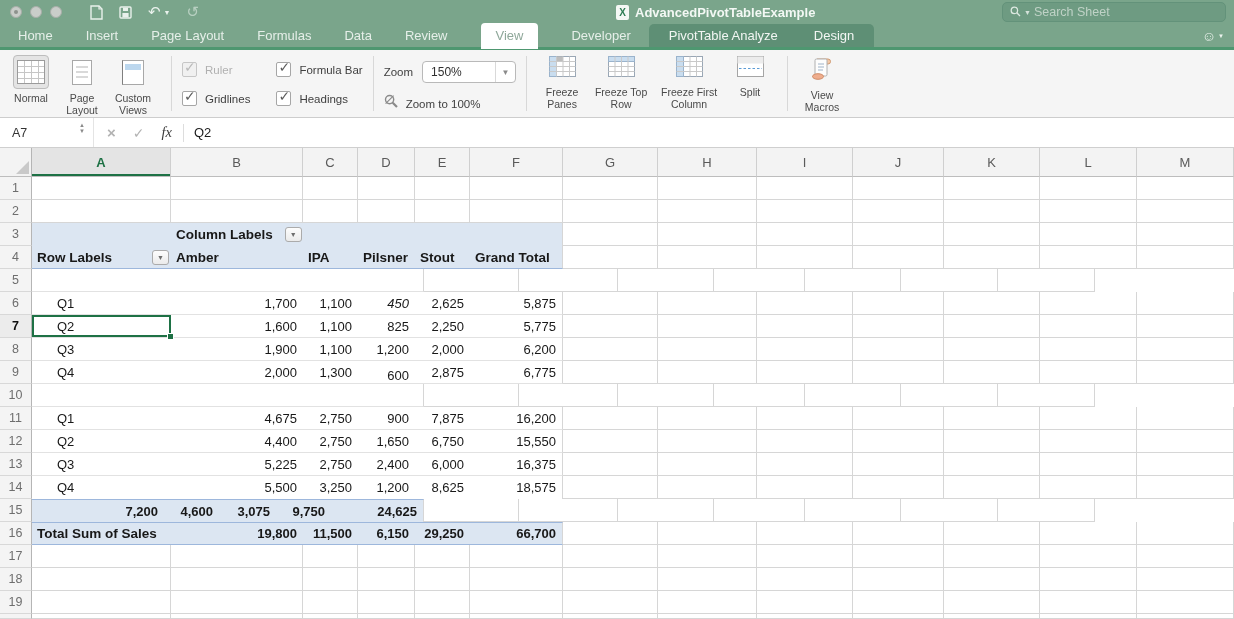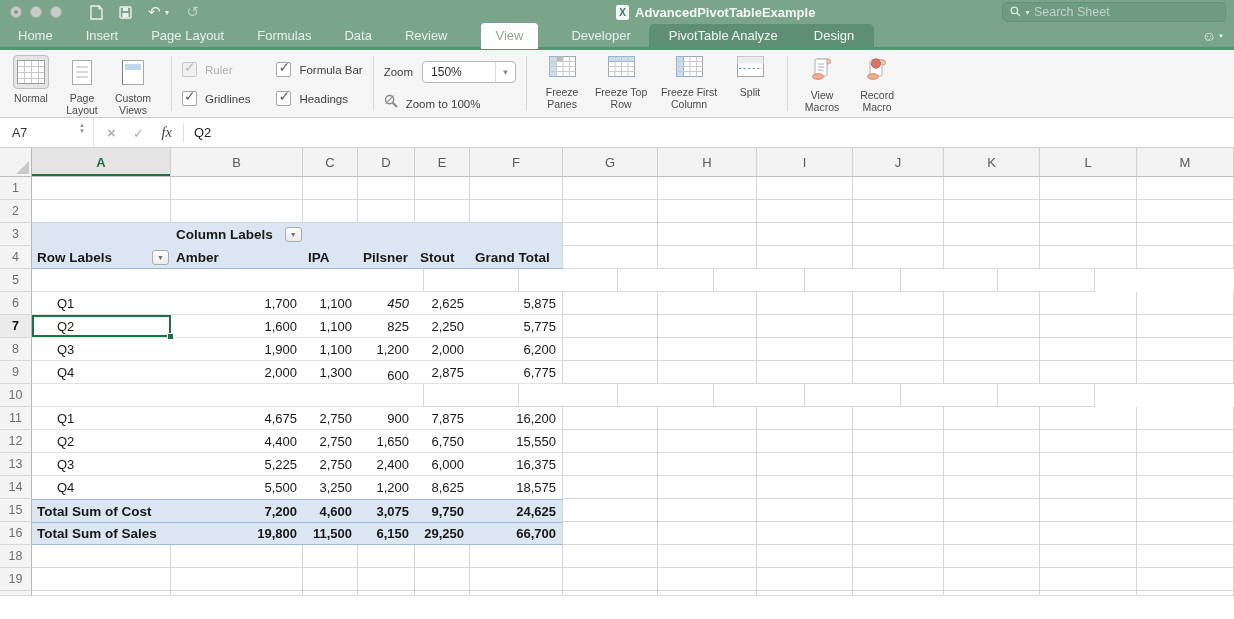--- a/index.html
+++ b/index.html
@@ -324,31 +324,20 @@
         <span>
           <svg width="24" height="24" viewBox="0 0 24 24">
               <path d="M7 3 h11 a2.5 2.5 0 0 1 0 5 l-2 0" fill="#f3c9a8" stroke="#cf9a73" stroke-width="1"></path>
               <rect x="5" y="3" width="12" height="17" rx="1.5" fill="#fdfdfd" stroke="#b0b0b0"></rect>
               <path d="M8 8 H14 M8 11 H14 M8 14 H13" stroke="#9fb3c8" fill="none"></path>
               <ellipse cx="8" cy="20.5" rx="5.5" ry="2.8" fill="#efad8d" stroke="#cf8a66"></ellipse>
             </svg>
         </span>
         <div class="blabel">View Macros</div>
       </div>
-      <div class="bigbtn w48">
-        <span>
-          <svg width="24" height="24" viewBox="0 0 24 24">
-              <path d="M7 4 h11 a2.5 2.5 0 0 1 0 5 l-2 0" fill="#f3c9a8" stroke="#cf9a73" stroke-width="1"></path>
-              <rect x="5" y="4" width="12" height="16" rx="1.5" fill="#fdfdfd" stroke="#b0b0b0"></rect>
-              <ellipse cx="8" cy="20.5" rx="5.5" ry="2.8" fill="#efad8d" stroke="#cf8a66"></ellipse>
-              <circle cx="11" cy="7.5" r="4.6" fill="#d4776b" stroke="#b95c52"></circle>
-            </svg>
-        </span>
-        <div class="blabel">Record Macro</div>
-      </div>
     </div>
   </div>
 
   <div class="formulabar">
     <div class="namebox">
       <span class="nametext">A7</span>
       <span class="stepper">
           <span>▲</span>
           <span>▼</span>
         </span>
@@ -714,23 +703,20 @@
           <div class="cell gridded" style="width: 95px;"></div>
           <div class="cell gridded" style="width: 99px;"></div>
           <div class="cell gridded" style="width: 96px;"></div>
           <div class="cell gridded" style="width: 91px;"></div>
           <div class="cell gridded" style="width: 96px;"></div>
           <div class="cell gridded" style="width: 97px;"></div>
           <div class="cell gridded" style="width: 97px;"></div>
         </div>
         <div class="sheetrow">
           <div class="gutter">15</div>
-          <div class="cell pivot band bt-blue" style="width: 139px;">
-            <span class="ct header-label">Total Sum of Cost</span>
-          </div>
           <div class="cell pivot band bt-blue" style="width: 132px;">
             <span class="ct num">7,200</span>
           </div>
           <div class="cell pivot band bt-blue" style="width: 55px;">
             <span class="ct num">4,600</span>
           </div>
           <div class="cell pivot band bt-blue" style="width: 57px;">
             <span class="ct num">3,075</span>
           </div>
           <div class="cell pivot band bt-blue" style="width: 55px;">
@@ -760,20 +746,36 @@
           </div>
           <div class="cell pivot band bb-blue bt-blue" style="width: 57px;">
             <span class="ct num">6,150</span>
           </div>
           <div class="cell pivot band bb-blue bt-blue" style="width: 55px;">
             <span class="ct num">29,250</span>
           </div>
           <div class="cell pivot pright band bb-blue bt-blue" style="width: 93px;">
             <span class="ct num">66,700</span>
           </div>
+          <div class="cell gridded" style="width: 95px;"></div>
+          <div class="cell gridded" style="width: 99px;"></div>
+          <div class="cell gridded" style="width: 96px;"></div>
+          <div class="cell gridded" style="width: 91px;"></div>
+          <div class="cell gridded" style="width: 96px;"></div>
+          <div class="cell gridded" style="width: 97px;"></div>
+          <div class="cell gridded" style="width: 97px;"></div>
+        </div>
+        <div class="sheetrow">
+          <div class="gutter">17</div>
+          <div class="cell gridded" style="width: 139px;"></div>
+          <div class="cell gridded" style="width: 132px;"></div>
+          <div class="cell gridded" style="width: 55px;"></div>
+          <div class="cell gridded" style="width: 57px;"></div>
+          <div class="cell gridded" style="width: 55px;"></div>
+          <div class="cell gridded" style="width: 93px;"></div>
           <div class="cell gridded" style="width: 95px;"></div>
           <div class="cell gridded" style="width: 99px;"></div>
           <div class="cell gridded" style="width: 96px;"></div>
           <div class="cell gridded" style="width: 91px;"></div>
           <div class="cell gridded" style="width: 96px;"></div>
           <div class="cell gridded" style="width: 97px;"></div>
           <div class="cell gridded" style="width: 97px;"></div>
         </div>
         <div class="sheetrow">
           <div class="gutter">18</div>

